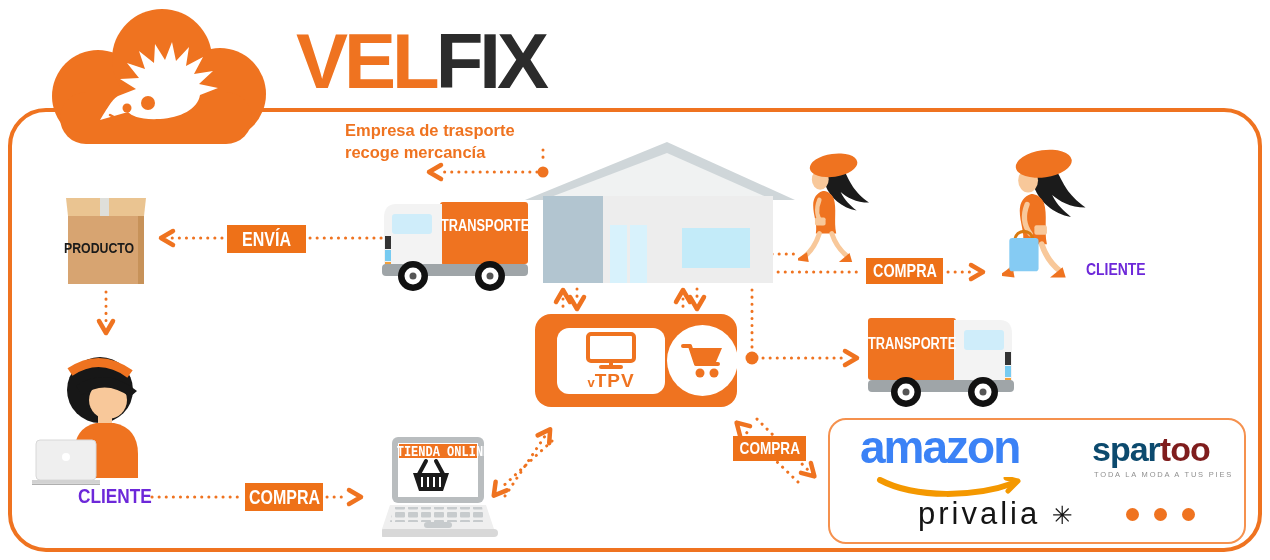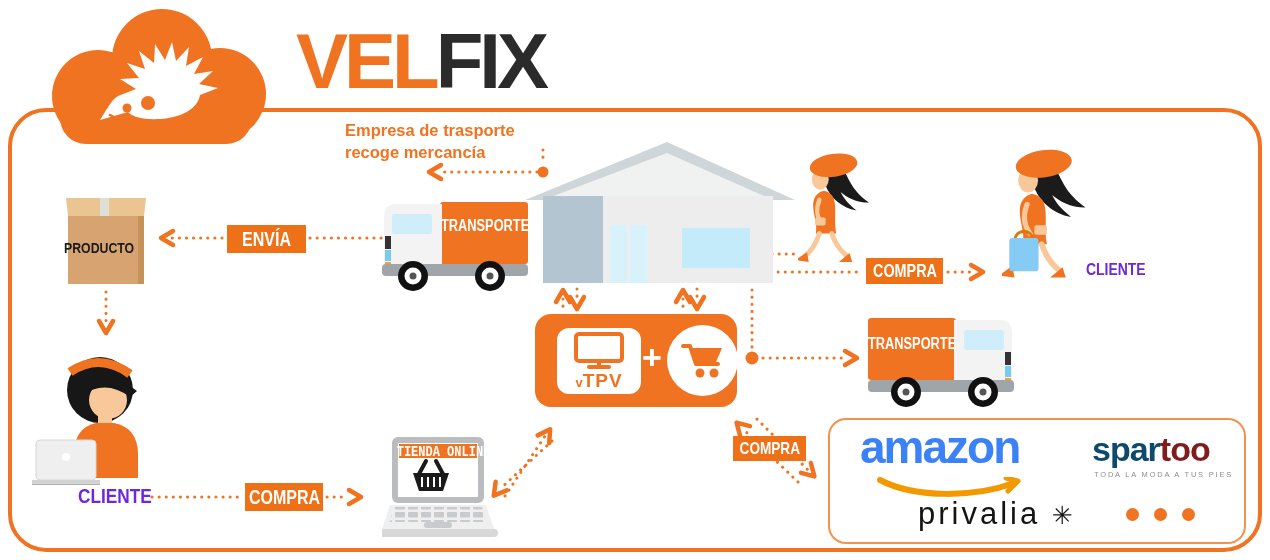--- a/index.html
+++ b/index.html
@@ -20,21 +20,21 @@
   
   .lbl{position:absolute;background:#EE7118;color:#fff;display:flex;align-items:center;
        justify-content:center;font-weight:bold;z-index:6;}
   .lbl>span{transform:scaleX(0.8);white-space:nowrap;}
   .otext{position:absolute;color:#6d28d9;font-weight:bold;z-index:6;white-space:nowrap;}
   .otext>span{display:inline-block;transform:scaleX(0.82);transform-origin:left;}
   .dkt{color:#1a1a1a;}
   
   #posbox{position:absolute;left:535px;top:314px;width:202px;height:93px;background:#EF7320;
           border-radius:16px;z-index:4;}
-  #pos-white{position:absolute;left:22px;top:14px;width:84px;height:66px;background:#fff;
+  #pos-white{position:absolute;left:22px;top:14px;width:108px;height:66px;background:#fff;
              border-radius:12px;display:flex;flex-direction:column;align-items:center;justify-content:center;}
   #vtpv{color:#EF7320;margin-top:1px;line-height:1;}
   #vtpv .sm{font-size:13px;font-weight:bold;}
   #vtpv .bg{font-size:19px;font-weight:bold;letter-spacing:1px;}
   #pos-plus{position:absolute;left:102px;top:26px;width:30px;text-align:center;color:#fff;
             font-size:34px;font-weight:bold;line-height:1;}
   #pos-circle{position:absolute;left:132px;top:11px;width:71px;height:71px;background:#fff;
               border-radius:50%;display:flex;align-items:center;justify-content:center;}
   
   #market{position:absolute;left:828px;top:418px;width:414px;height:122px;background:#fff;

